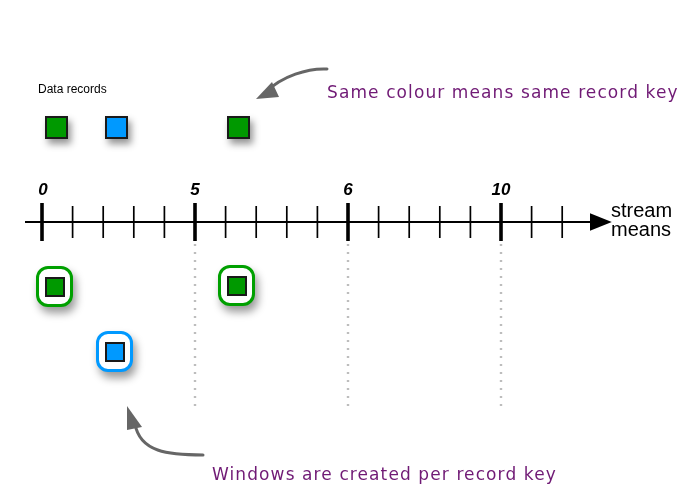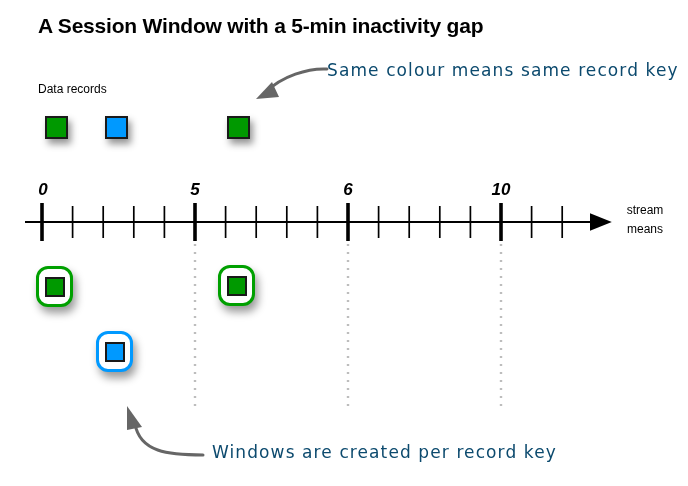--- a/index.html
+++ b/index.html
@@ -41,35 +41,36 @@
     font-size: 12px;
     color: #000;
     white-space: nowrap;
   }
 
   .axis-title {
     position: absolute;
     left: 611px;
     top: 201px;
     width: 68px;
-    font-size: 12px;
+    font-size: 20px;
     line-height: 19px;
     color: #000;
-    text-align: center;
+    text-align: left;
   }
 
   
   .handwritten {
     position: absolute;
-    color: #0c4a6e;
+    color: #701a75;
     font-family: "DejaVu Sans", sans-serif;
     font-size: 17px;
     letter-spacing: 1.1px;
     white-space: nowrap;
     font-style: normal;
+    margin-top: 22px;
   }
   .annot-top    { left: 327px; top: 60px; }
   .annot-bottom { left: 212px; top: 442px; text-align: right; }
 
   
   .record {
     position: absolute;
     width: 23px;
     height: 23px;
     border: 2px solid #1a1a1a;
@@ -123,21 +124,20 @@
     color: #000;
     transform: translateX(-50%);
     white-space: nowrap;
   }
 </style>
 </head>
 <body>
 
 <div id="diagram-root">
 
-  <div class="title">A Session Window with a 5-min inactivity gap</div>
 
   <div class="label-data-records">Data records</div>
 
   <div class="record green" style="left:45px; top:116px;"></div>
   <div class="record blue" style="left:105px; top:116px;"></div>
   <div class="record green" style="left:227px; top:116px;"></div>
 
   <div class="tick-label" style="left:43px; top:180px;">0</div>
   <div class="tick-label" style="left:195px; top:180px;">5</div>
   <div class="tick-label" style="left:348px; top:180px;">6</div>

